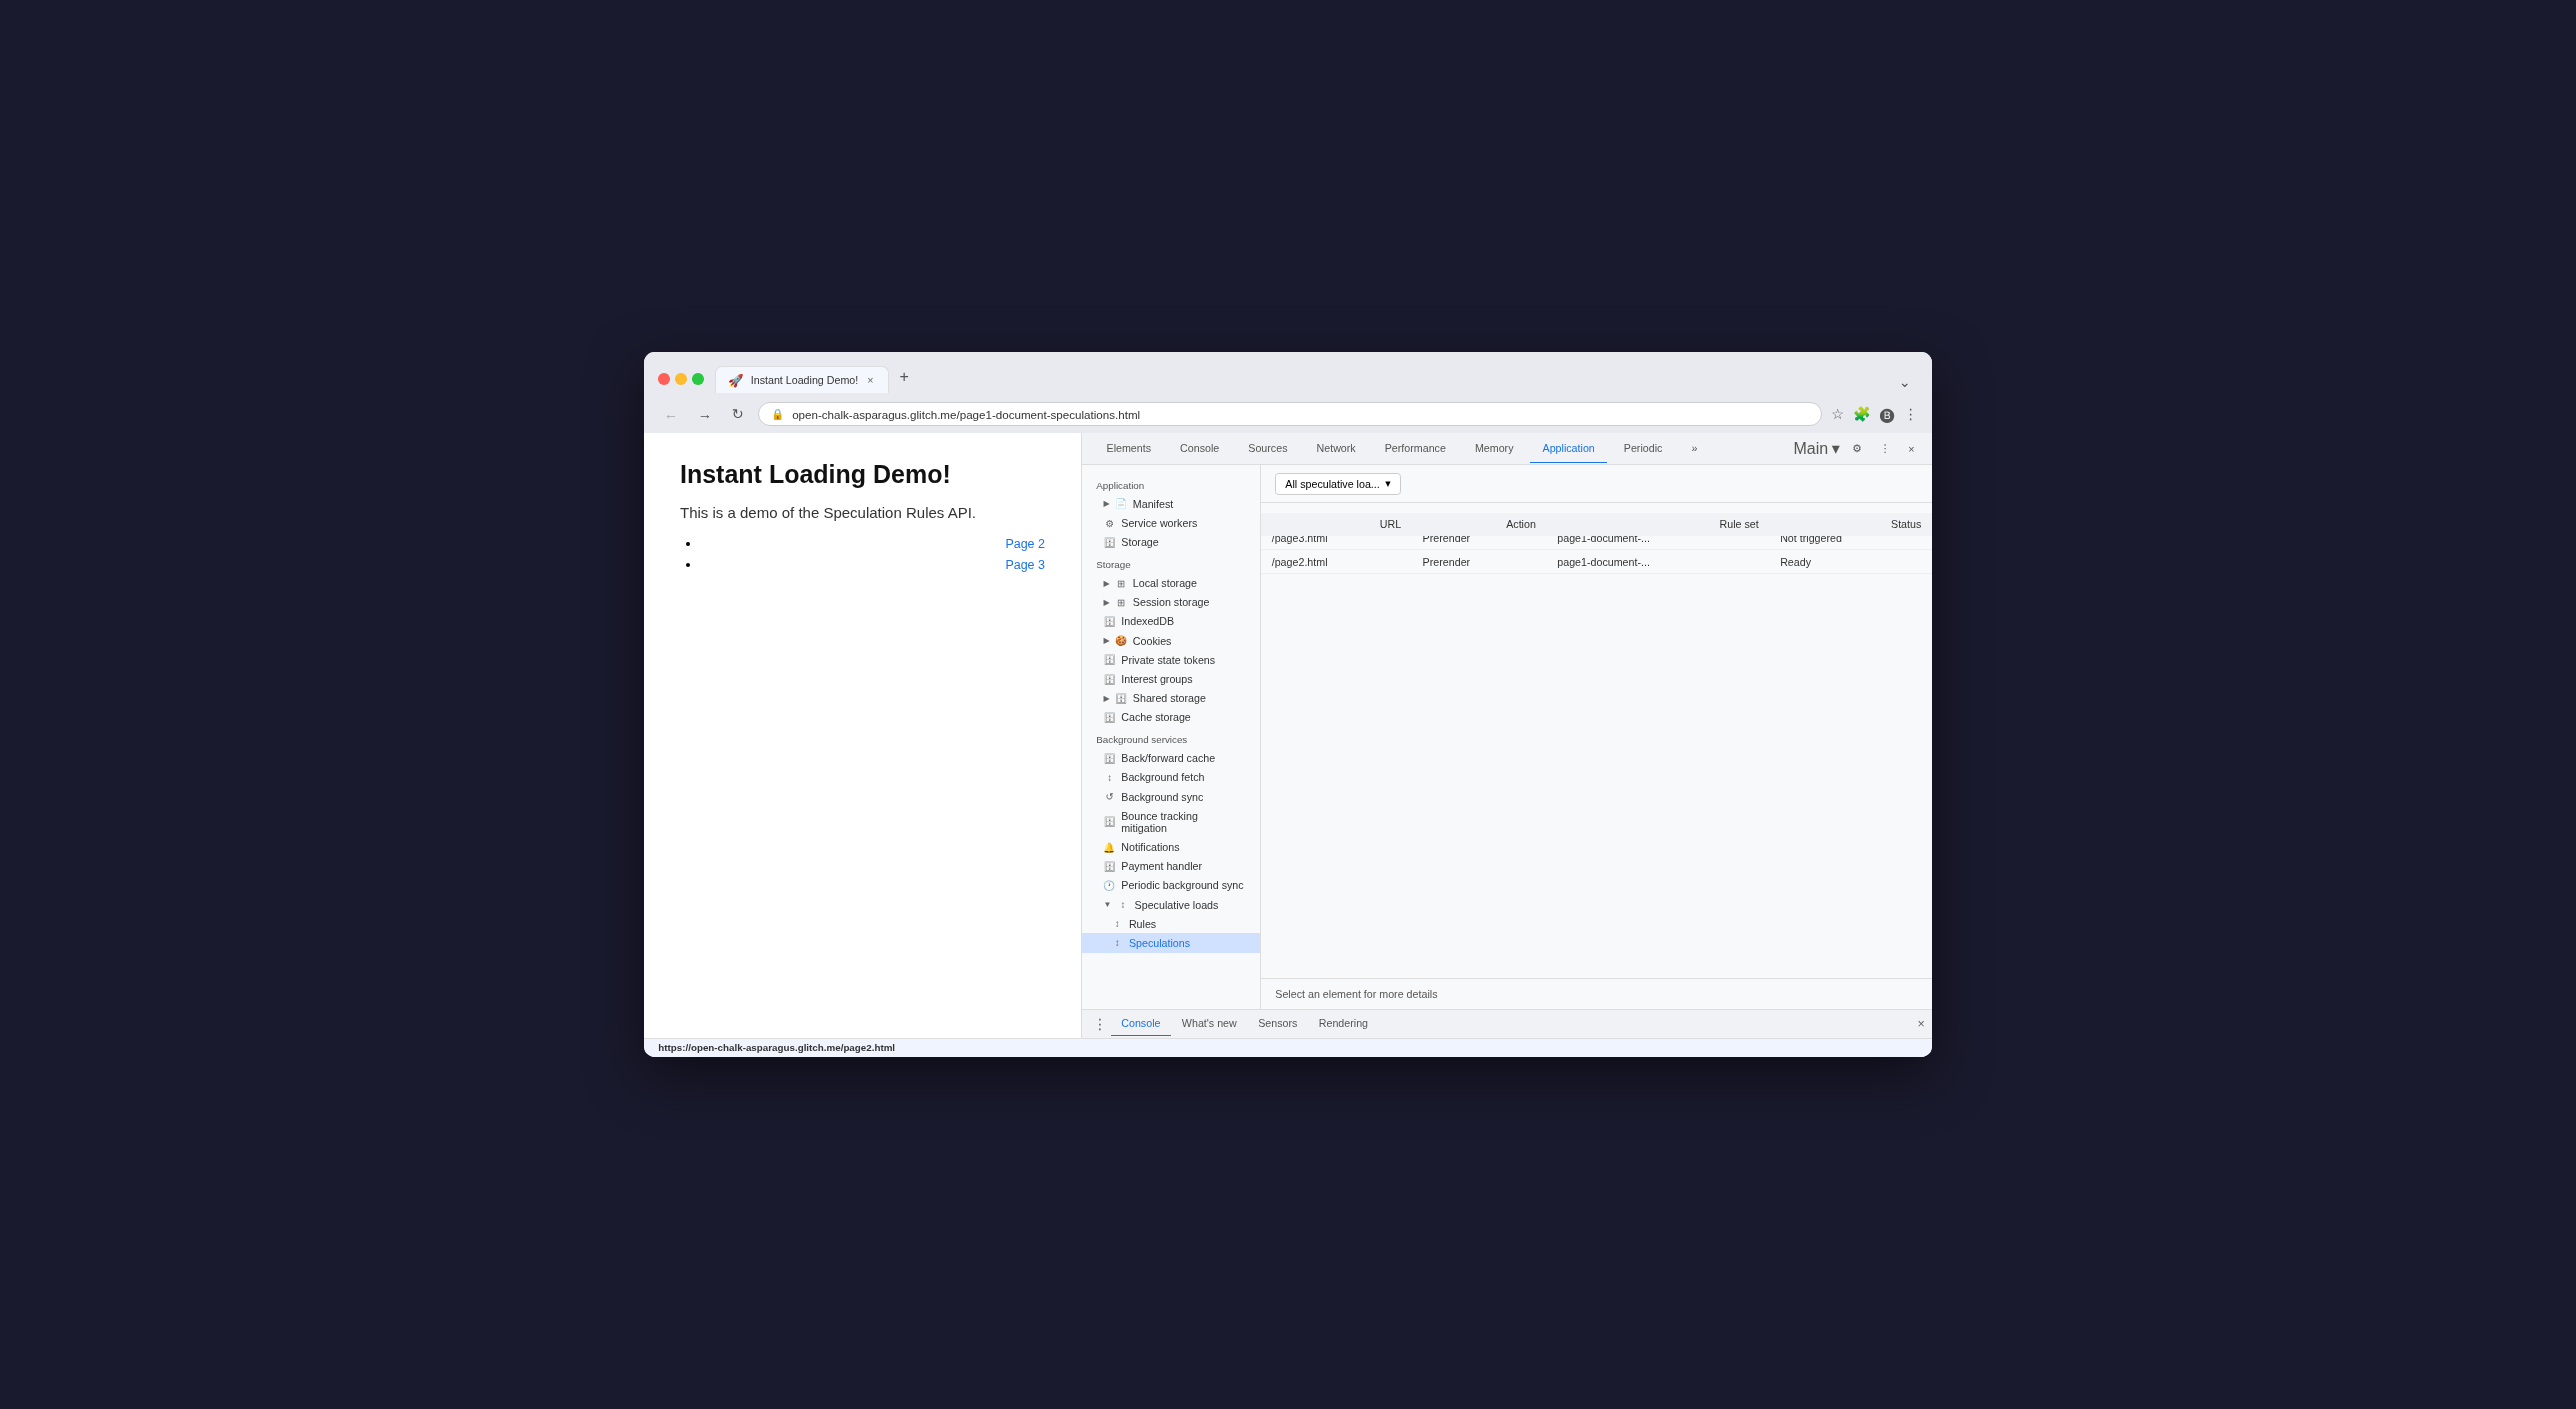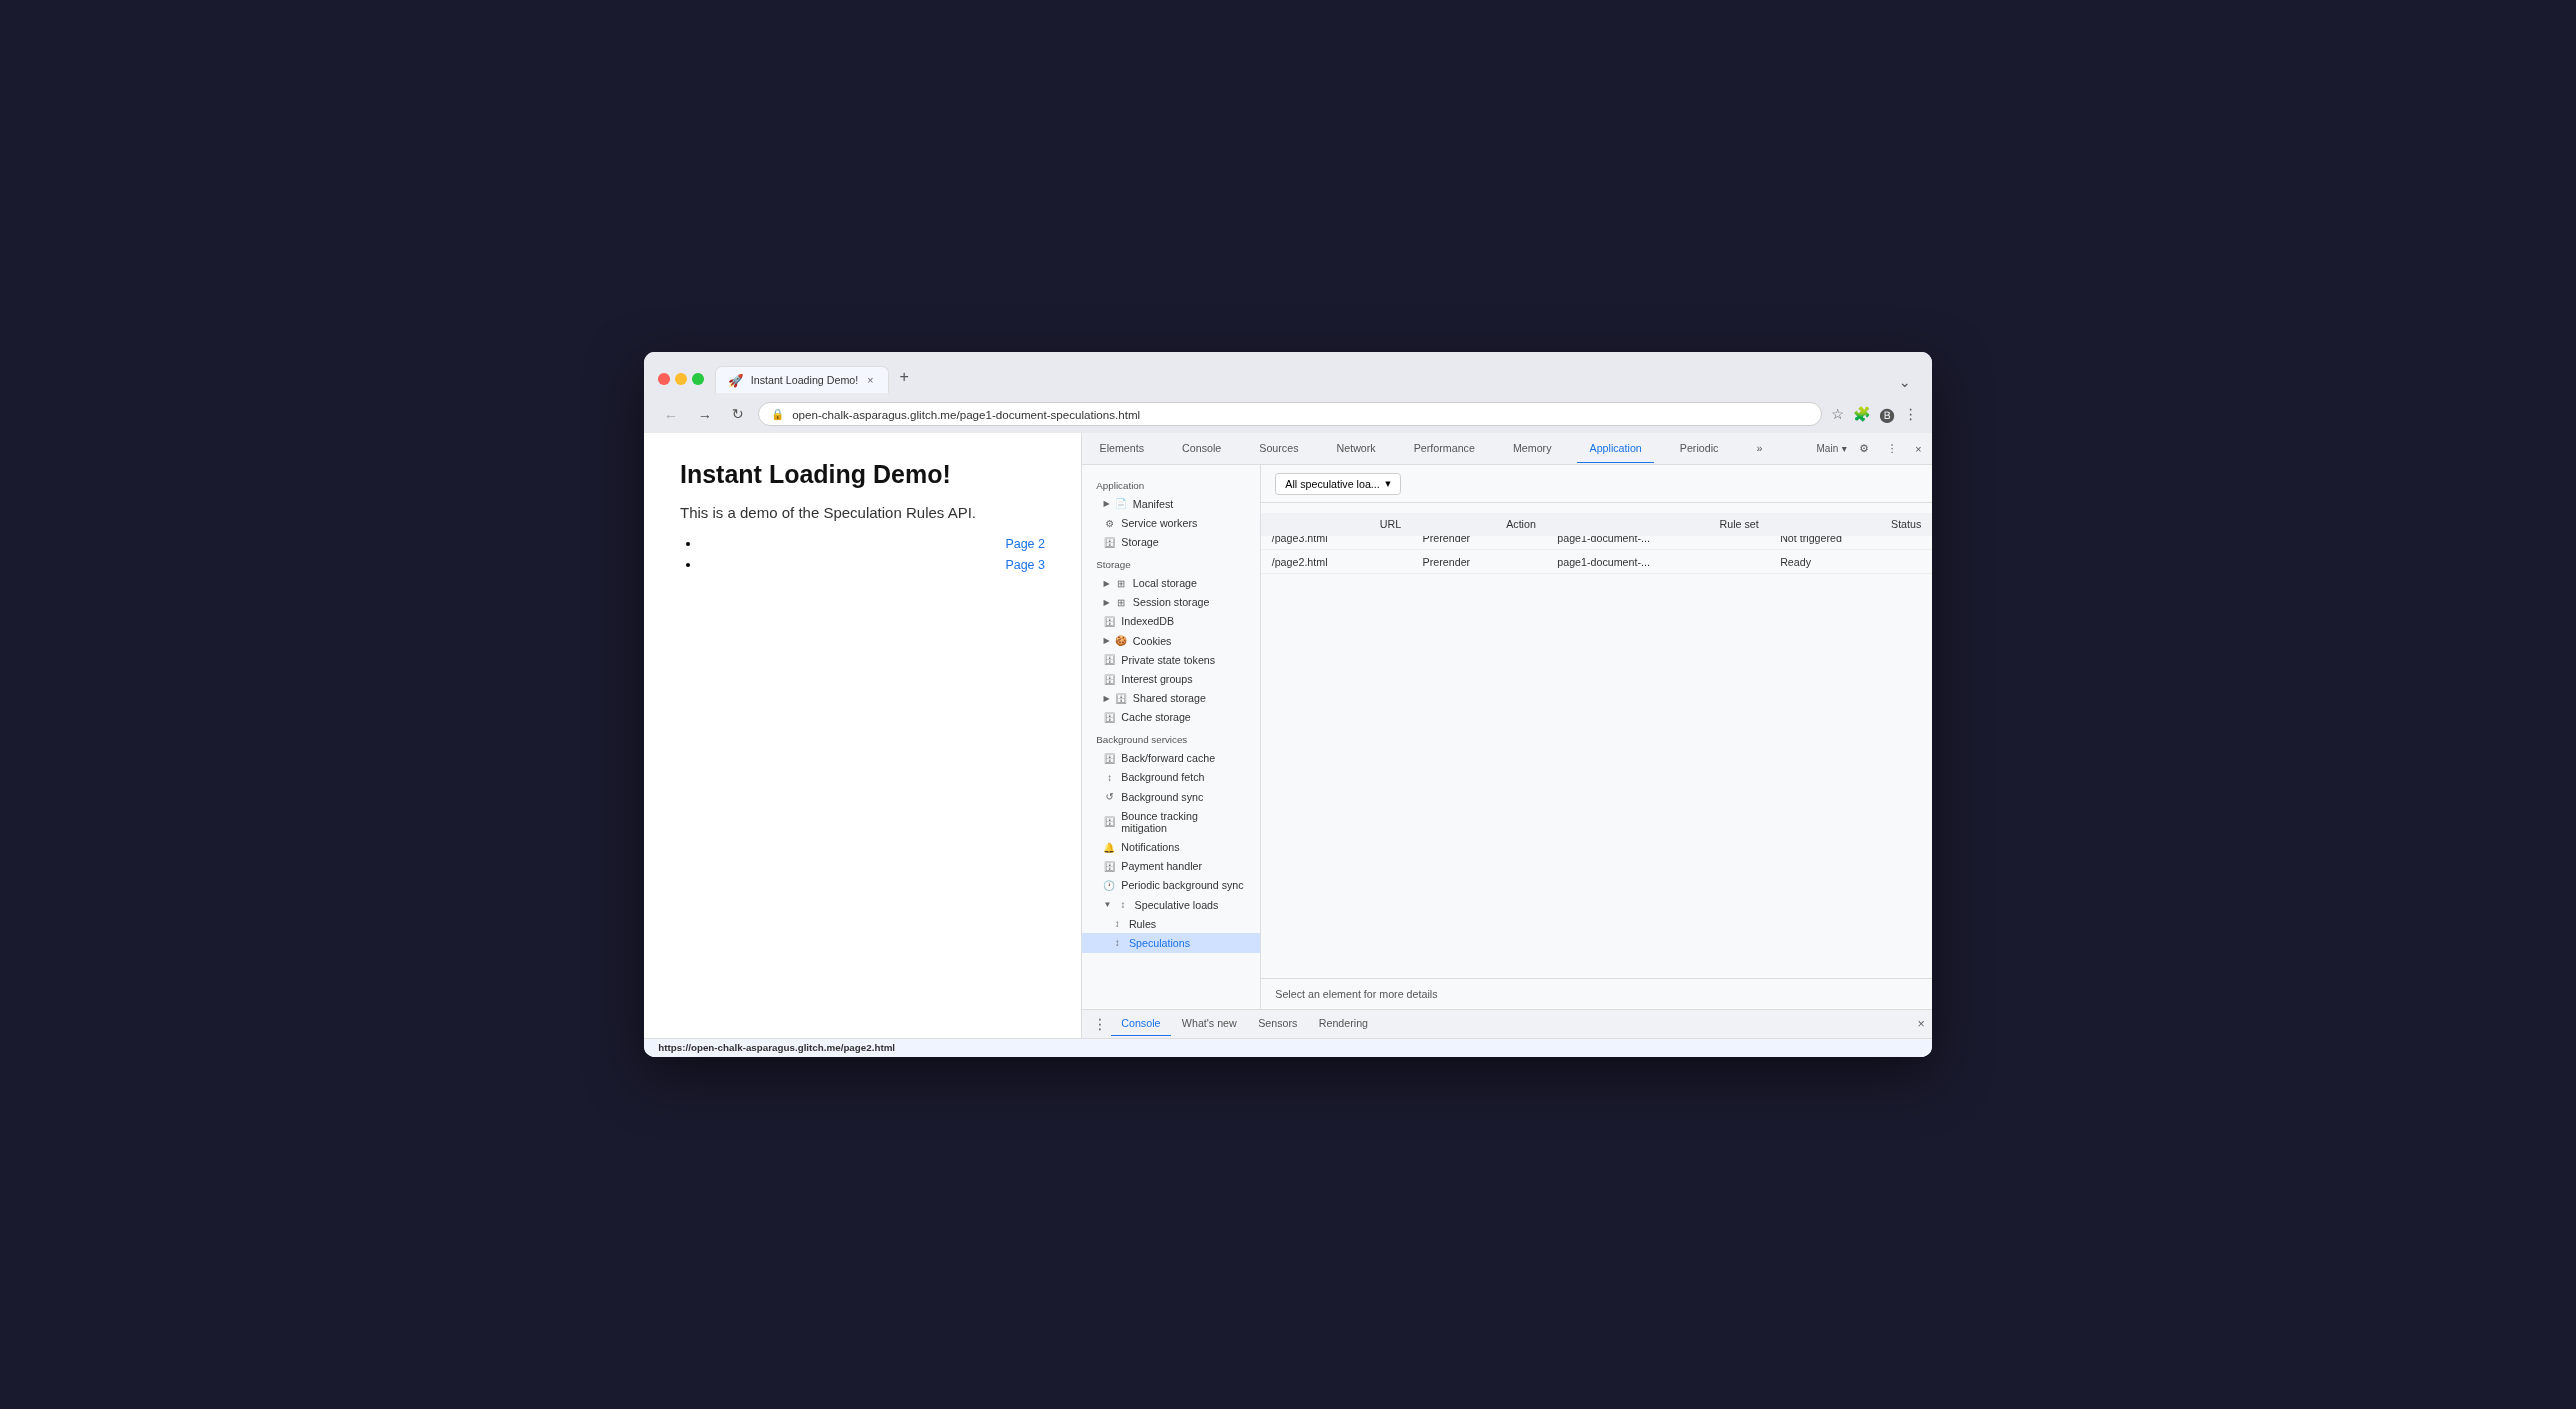--- a/index.html
+++ b/index.html
@@ -158,22 +158,22 @@
       display: flex;
       flex-direction: column;
       background: #f8f9fa;
       min-width: 0;
     }
     .devtools-tabs {
       display: flex;
       align-items: center;
       background: #f0f2f5;
       border-bottom: 0.9px solid #ddd;
-      padding: 0 5px;
-      gap: 13px;
+      padding: 0 12px;
+      gap: 4px;
       min-height: 32px;
     }
     .devtools-tab {
       padding: 7.1px 12.5px;
       font-size: 10.7px;
       color: #555;
       cursor: pointer;
       border-bottom: 1.8px solid transparent;
       white-space: nowrap;
     }
@@ -387,21 +387,21 @@
           <span>Memory</span>
         </div>
         <div class="devtools-tab active">
           <span>Application</span>
         </div>
         <div class="devtools-tab">
           <span>Periodic</span>
         </div>
         <div class="devtools-tab">»</div>
         <div class="devtools-tab-actions">
-          <span style="font-size:10px; display:flex; align-items:center; gap:3.6px;">
+          <span style="font-size:16px; display:flex; align-items:center; gap:3.6px;">
             <span>Main</span>
             <span>▾</span>
           </span>
           <span class="dt-btn">⚙</span>
           <span class="dt-btn">⋮</span>
           <span class="dt-btn">×</span>
         </div>
       </div>
 
       <div class="devtools-body">

